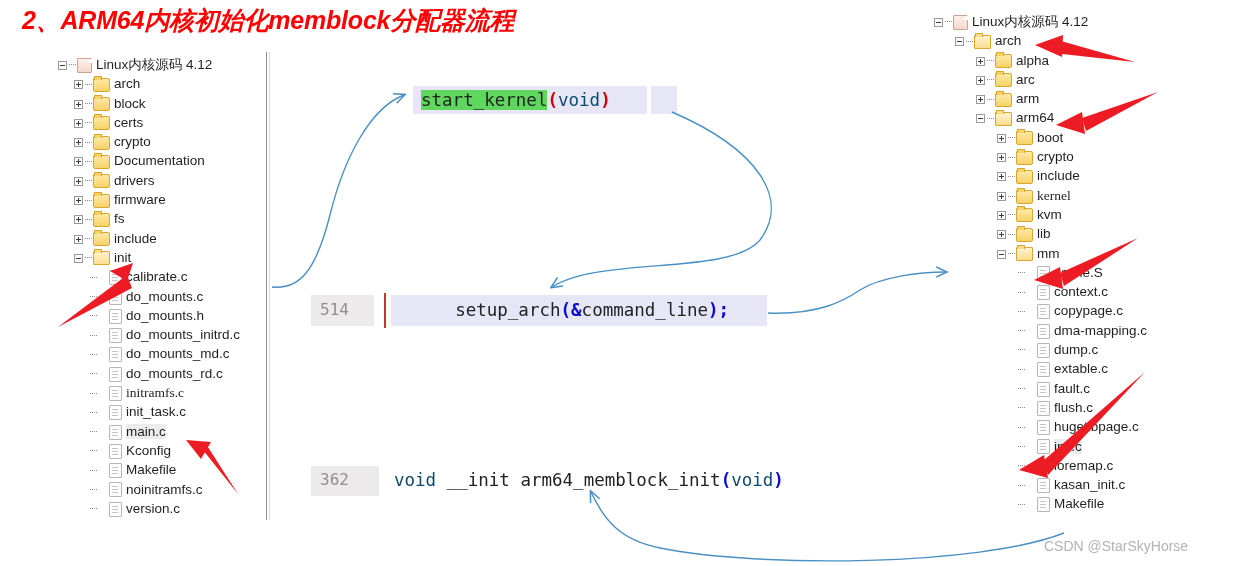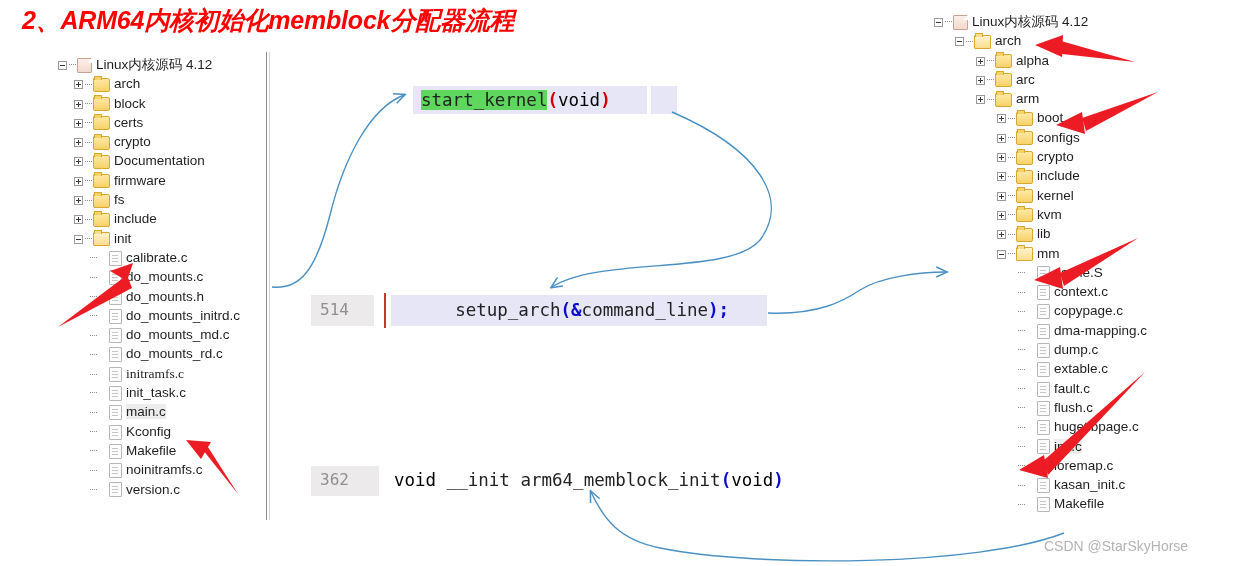--- a/index.html
+++ b/index.html
@@ -90,21 +90,21 @@
     font-size:17.5px;white-space:pre;
   }
   .gutter{
     position:absolute;background:#eceaea;color:#8f8f8f;
     font-family:"DejaVu Sans Mono","Liberation Mono",monospace;
     font-size:16px;text-align:left;
   }
   .redbar{position:absolute;width:2px;background:#c0392b;}
   .codebg{position:absolute;background:#e6e6f7;}
   .hl-green{background:#5fd75f;}
-  .tok-kw{color:#000000;}
+  .tok-kw{color:#0c4a6e;}
   .tok-punc{color:#0a0ad0;font-weight:bold;}
   .tok-paren-red{color:#d40000;font-weight:bold;}
   .tok-plain{color:#222222;}
 
   
   .overlay{position:absolute;left:0;top:0;width:1249px;height:566px;pointer-events:none;}
 
   
   .watermark{
     position:absolute;left:1044px;top:538px;
@@ -121,20 +121,21 @@
   <div class="vsep" style="left:266px;top:52px;height:468px;"></div>
   <div class="vsep soft" style="left:269px;top:52px;height:468px;background:#d6d6d6;"></div>
 
   <div class="tree-panel" id="left-tree" style="left:58px;top:55px;width:205px;">
       <div class="tree-row" style="height: 19.3px; line-height: 19.3px;"><span style="display:inline-block;width:0px"></span><span class="exp"></span><span class="dash"></span><span class="ico root"></span><span class="tree-label">Linux内核源码 4.12</span></div>
       <div class="tree-row" style="height: 19.3px; line-height: 19.3px;"><span style="display:inline-block;width:16px"></span><span class="exp plus"></span><span class="dash"></span><span class="ico folder"></span><span class="tree-label">arch</span></div>
       <div class="tree-row" style="height: 19.3px; line-height: 19.3px;"><span style="display:inline-block;width:16px"></span><span class="exp plus"></span><span class="dash"></span><span class="ico folder"></span><span class="tree-label">block</span></div>
       <div class="tree-row" style="height: 19.3px; line-height: 19.3px;"><span style="display:inline-block;width:16px"></span><span class="exp plus"></span><span class="dash"></span><span class="ico folder"></span><span class="tree-label">certs</span></div>
       <div class="tree-row" style="height: 19.3px; line-height: 19.3px;"><span style="display:inline-block;width:16px"></span><span class="exp plus"></span><span class="dash"></span><span class="ico folder"></span><span class="tree-label">crypto</span></div>
       <div class="tree-row" style="height: 19.3px; line-height: 19.3px;"><span style="display:inline-block;width:16px"></span><span class="exp plus"></span><span class="dash"></span><span class="ico folder"></span><span class="tree-label">Documentation</span></div>
+      <div class="tree-row" style="height: 19.3px; line-height: 19.3px;"><span style="display:inline-block;width:16px"></span><span class="exp plus"></span><span class="dash"></span><span class="ico folder"></span><span class="tree-label">drivers</span></div>
       <div class="tree-row" style="height: 19.3px; line-height: 19.3px;"><span style="display:inline-block;width:16px"></span><span class="exp plus"></span><span class="dash"></span><span class="ico folder"></span><span class="tree-label">firmware</span></div>
       <div class="tree-row" style="height: 19.3px; line-height: 19.3px;"><span style="display:inline-block;width:16px"></span><span class="exp plus"></span><span class="dash"></span><span class="ico folder"></span><span class="tree-label">fs</span></div>
       <div class="tree-row" style="height: 19.3px; line-height: 19.3px;"><span style="display:inline-block;width:16px"></span><span class="exp plus"></span><span class="dash"></span><span class="ico folder"></span><span class="tree-label">include</span></div>
       <div class="tree-row" style="height: 19.3px; line-height: 19.3px;"><span style="display:inline-block;width:16px"></span><span class="exp"></span><span class="dash"></span><span class="ico folder-open"></span><span class="tree-label">init</span></div>
       <div class="tree-row" style="height: 19.3px; line-height: 19.3px;"><span style="display:inline-block;width:32px"></span><span class="dash"></span><span class="exp-spacer"></span><span class="ico file"></span><span class="tree-label">calibrate.c</span></div>
       <div class="tree-row" style="height: 19.3px; line-height: 19.3px;"><span style="display:inline-block;width:32px"></span><span class="dash"></span><span class="exp-spacer"></span><span class="ico file"></span><span class="tree-label">do_mounts.c</span></div>
       <div class="tree-row" style="height: 19.3px; line-height: 19.3px;"><span style="display:inline-block;width:32px"></span><span class="dash"></span><span class="exp-spacer"></span><span class="ico file"></span><span class="tree-label">do_mounts.h</span></div>
       <div class="tree-row" style="height: 19.3px; line-height: 19.3px;"><span style="display:inline-block;width:32px"></span><span class="dash"></span><span class="exp-spacer"></span><span class="ico file"></span><span class="tree-label">do_mounts_initrd.c</span></div>
       <div class="tree-row" style="height: 19.3px; line-height: 19.3px;"><span style="display:inline-block;width:32px"></span><span class="dash"></span><span class="exp-spacer"></span><span class="ico file"></span><span class="tree-label">do_mounts_md.c</span></div>
       <div class="tree-row" style="height: 19.3px; line-height: 19.3px;"><span style="display:inline-block;width:32px"></span><span class="dash"></span><span class="exp-spacer"></span><span class="ico file"></span><span class="tree-label">do_mounts_rd.c</span></div>
@@ -146,25 +147,25 @@
       <div class="tree-row" style="height: 19.3px; line-height: 19.3px;"><span style="display:inline-block;width:32px"></span><span class="dash"></span><span class="exp-spacer"></span><span class="ico file"></span><span class="tree-label">noinitramfs.c</span></div>
       <div class="tree-row" style="height: 19.3px; line-height: 19.3px;"><span style="display:inline-block;width:32px"></span><span class="dash"></span><span class="exp-spacer"></span><span class="ico file"></span><span class="tree-label">version.c</span></div>
     </div>
 
   <div class="tree-panel" id="right-tree" style="left:934px;top:12px;width:300px;">
       <div class="tree-row" style="height: 19.3px; line-height: 19.3px;"><span style="display:inline-block;width:0px"></span><span class="exp"></span><span class="dash"></span><span class="ico root"></span><span class="tree-label">Linux内核源码 4.12</span></div>
       <div class="tree-row" style="height: 19.3px; line-height: 19.3px;"><span style="display:inline-block;width:21px"></span><span class="exp"></span><span class="dash"></span><span class="ico folder-open"></span><span class="tree-label">arch</span></div>
       <div class="tree-row" style="height: 19.3px; line-height: 19.3px;"><span style="display:inline-block;width:42px"></span><span class="exp plus"></span><span class="dash"></span><span class="ico folder"></span><span class="tree-label">alpha</span></div>
       <div class="tree-row" style="height: 19.3px; line-height: 19.3px;"><span style="display:inline-block;width:42px"></span><span class="exp plus"></span><span class="dash"></span><span class="ico folder"></span><span class="tree-label">arc</span></div>
       <div class="tree-row" style="height: 19.3px; line-height: 19.3px;"><span style="display:inline-block;width:42px"></span><span class="exp plus"></span><span class="dash"></span><span class="ico folder"></span><span class="tree-label">arm</span></div>
+      <div class="tree-row" style="height: 19.3px; line-height: 19.3px;"><span style="display:inline-block;width:42px"></span><span class="exp"></span><span class="dash"></span><span class="ico folder-open"></span><span class="tree-label">arm64</span></div>
       <div class="tree-row" style="height: 19.3px; line-height: 19.3px;"><span style="display:inline-block;width:63px"></span><span class="exp plus"></span><span class="dash"></span><span class="ico folder"></span><span class="tree-label">boot</span></div>
-      <div class="tree-row" style="height: 19.3px; line-height: 19.3px;"><span style="display:inline-block;width:63px"></span><span class="exp plus"></span><span class="dash"></span><span class="ico folder"></span><span class="tree-label">configs</span></div>
       <div class="tree-row" style="height: 19.3px; line-height: 19.3px;"><span style="display:inline-block;width:63px"></span><span class="exp plus"></span><span class="dash"></span><span class="ico folder"></span><span class="tree-label">crypto</span></div>
       <div class="tree-row" style="height: 19.3px; line-height: 19.3px;"><span style="display:inline-block;width:63px"></span><span class="exp plus"></span><span class="dash"></span><span class="ico folder"></span><span class="tree-label">include</span></div>
-      <div class="tree-row" style="height: 19.3px; line-height: 19.3px;"><span style="display:inline-block;width:63px"></span><span class="exp plus"></span><span class="dash"></span><span class="ico folder"></span><span class="tree-label">kernel</span></div>
+      <div class="tree-row" style="height: 19.3px; line-height: 19.3px; font-family: Liberation Serif, serif;"><span style="display:inline-block;width:63px"></span><span class="exp plus"></span><span class="dash"></span><span class="ico folder"></span><span class="tree-label">kernel</span></div>
       <div class="tree-row" style="height: 19.3px; line-height: 19.3px;"><span style="display:inline-block;width:63px"></span><span class="exp plus"></span><span class="dash"></span><span class="ico folder"></span><span class="tree-label">kvm</span></div>
       <div class="tree-row" style="height: 19.3px; line-height: 19.3px;"><span style="display:inline-block;width:63px"></span><span class="exp plus"></span><span class="dash"></span><span class="ico folder"></span><span class="tree-label">lib</span></div>
       <div class="tree-row" style="height: 19.3px; line-height: 19.3px;"><span style="display:inline-block;width:63px"></span><span class="exp"></span><span class="dash"></span><span class="ico folder-open"></span><span class="tree-label">mm</span></div>
       <div class="tree-row" style="height: 19.3px; line-height: 19.3px;"><span style="display:inline-block;width:84px"></span><span class="dash"></span><span class="exp-spacer"></span><span class="ico file"></span><span class="tree-label">cache.S</span></div>
       <div class="tree-row" style="height: 19.3px; line-height: 19.3px;"><span style="display:inline-block;width:84px"></span><span class="dash"></span><span class="exp-spacer"></span><span class="ico file"></span><span class="tree-label">context.c</span></div>
       <div class="tree-row" style="height: 19.3px; line-height: 19.3px;"><span style="display:inline-block;width:84px"></span><span class="dash"></span><span class="exp-spacer"></span><span class="ico file"></span><span class="tree-label">copypage.c</span></div>
       <div class="tree-row" style="height: 19.3px; line-height: 19.3px;"><span style="display:inline-block;width:84px"></span><span class="dash"></span><span class="exp-spacer"></span><span class="ico file"></span><span class="tree-label">dma-mapping.c</span></div>
       <div class="tree-row" style="height: 19.3px; line-height: 19.3px;"><span style="display:inline-block;width:84px"></span><span class="dash"></span><span class="exp-spacer"></span><span class="ico file"></span><span class="tree-label">dump.c</span></div>
       <div class="tree-row" style="height: 19.3px; line-height: 19.3px;"><span style="display:inline-block;width:84px"></span><span class="dash"></span><span class="exp-spacer"></span><span class="ico file"></span><span class="tree-label">extable.c</span></div>
       <div class="tree-row" style="height: 19.3px; line-height: 19.3px;"><span style="display:inline-block;width:84px"></span><span class="dash"></span><span class="exp-spacer"></span><span class="ico file"></span><span class="tree-label">fault.c</span></div>

